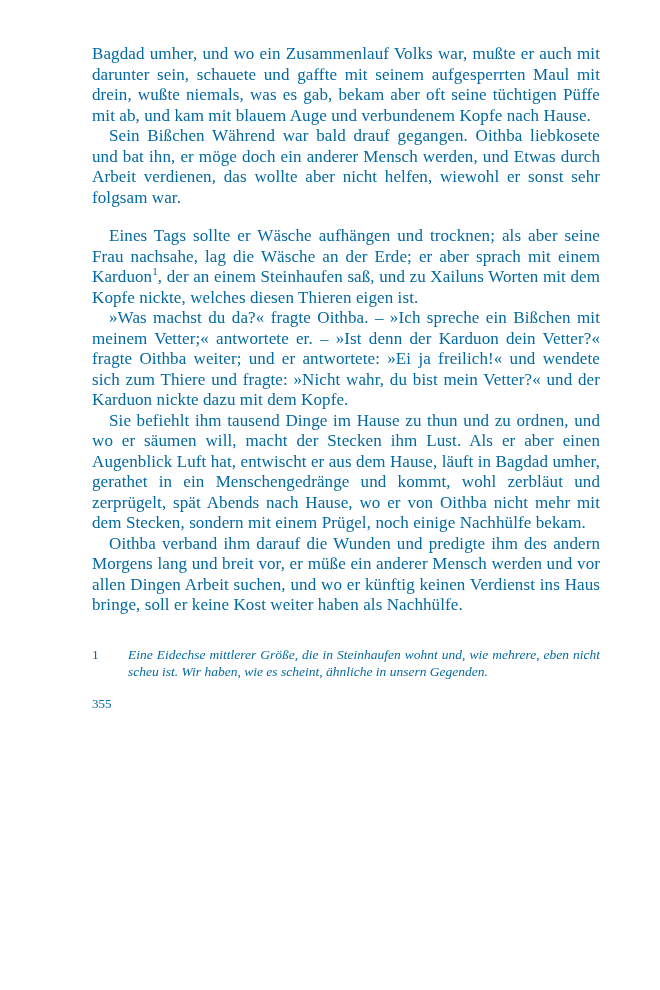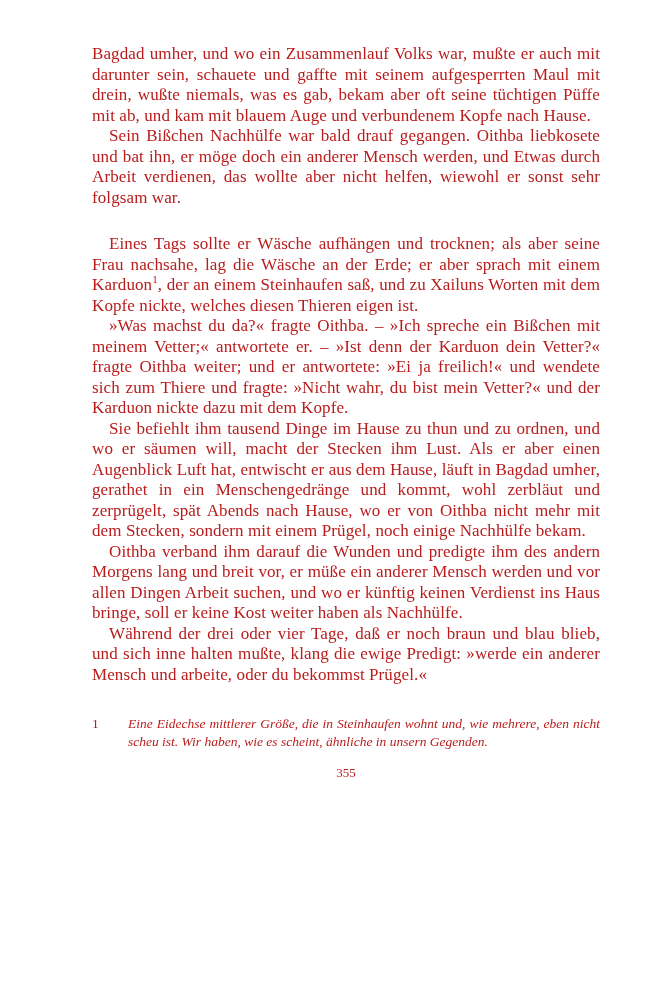--- a/index.html
+++ b/index.html
@@ -8,35 +8,35 @@
     background: #ffffff;
   }
   .page {
     position: relative;
     width: 660px;
     height: 990px;
     box-sizing: border-box;
     background: #ffffff;
     padding: 44px 60px 0 92px;
     font-family: "Liberation Serif", "DejaVu Serif", serif;
-    color: #b91c1c;
+    color: #0369a1;
     overflow: hidden;
   }
   .body-text p {
     margin: 0;
     font-size: 17px;
     line-height: 20.5px;
     text-align: justify;
     letter-spacing: 0.1px;
   }
   .body-text p.indent {
     text-indent: 17px;
   }
   .body-text p.section-break {
-    margin-top: 26px;
+    margin-top: 18px;
   }
   sup {
     font-size: 11px;
     line-height: 0;
     vertical-align: super;
   }
   .footnote {
     margin-top: 30px;
     display: flex;
     font-size: 13.5px;
@@ -45,37 +45,36 @@
   .fn-marker {
     flex: 0 0 36px;
   }
   .fn-text {
     flex: 1;
     text-align: justify;
     font-style: italic;
   }
   .page-number {
     margin-top: 15px;
-    text-align: center;
+    text-align: left;
     font-size: 13px;
     line-height: 16px;
   }
 </style>
 </head>
 <body>
 
 <div class="page">
   <div class="body-text" id="body-text">
       <p>Bagdad umher, und wo ein Zusammenlauf Volks war, mußte er auch mit darunter sein, schauete und gaffte mit seinem aufgesperrten Maul mit drein, wußte niemals, was es gab, bekam aber oft seine tüchtigen Püffe mit ab, und kam mit blauem Auge und verbundenem Kopfe nach Hause.</p>
-      <p class="indent">Sein Bißchen Nachhülfe war bald drauf gegangen. Oithba liebkosete und bat ihn, er möge doch ein anderer Mensch werden, und Etwas durch Arbeit verdienen, das wollte aber nicht helfen, wiewohl er sonst sehr folgsam war.</p>
+      <p class="indent">Sein Bißchen Während war bald drauf gegangen. Oithba liebkosete und bat ihn, er möge doch ein anderer Mensch werden, und Etwas durch Arbeit verdienen, das wollte aber nicht helfen, wiewohl er sonst sehr folgsam war.</p>
       <p class="indent section-break">Eines Tags sollte er Wäsche aufhängen und trocknen; als aber seine Frau nachsahe, lag die Wäsche an der Erde; er aber sprach mit einem Karduon<sup>1</sup>, der an einem Steinhaufen saß, und zu Xailuns Worten mit dem Kopfe nickte, welches diesen Thieren eigen ist.</p>
       <p class="indent">»Was machst du da?« fragte Oithba. – »Ich spreche ein Bißchen mit meinem Vetter;« antwortete er. – »Ist denn der Karduon dein Vetter?« fragte Oithba weiter; und er antwortete: »Ei ja freilich!« und wendete sich zum Thiere und fragte: »Nicht wahr, du bist mein Vetter?« und der Karduon nickte dazu mit dem Kopfe.</p>
       <p class="indent">Sie befiehlt ihm tausend Dinge im Hause zu thun und zu ordnen, und wo er säumen will, macht der Stecken ihm Lust. Als er aber einen Augenblick Luft hat, entwischt er aus dem Hause, läuft in Bagdad umher, gerathet in ein Menschengedränge und kommt, wohl zerbläut und zerprügelt, spät Abends nach Hause, wo er von Oithba nicht mehr mit dem Stecken, sondern mit einem Prügel, noch einige Nachhülfe bekam.</p>
       <p class="indent">Oithba verband ihm darauf die Wunden und predigte ihm des andern Morgens lang und breit vor, er müße ein anderer Mensch werden und vor allen Dingen Arbeit suchen, und wo er künftig keinen Verdienst ins Haus bringe, soll er keine Kost weiter haben als Nachhülfe.</p>
-      <p class="indent">Während der drei oder vier Tage, daß er noch braun und blau blieb, und sich inne halten mußte, klang die ewige Predigt: »werde ein anderer Mensch und arbeite, oder du bekommst Prügel.«</p>
     </div>
 
   <div class="footnote">
     <span class="fn-marker">1</span>
     <span class="fn-text">Eine Eidechse mittlerer Größe, die in Steinhaufen wohnt und, wie mehrere, eben nicht scheu ist. Wir haben, wie es scheint, ähnliche in unsern Gegenden.</span>
   </div>
 
   <div class="page-number">355</div>
 </div>
 

